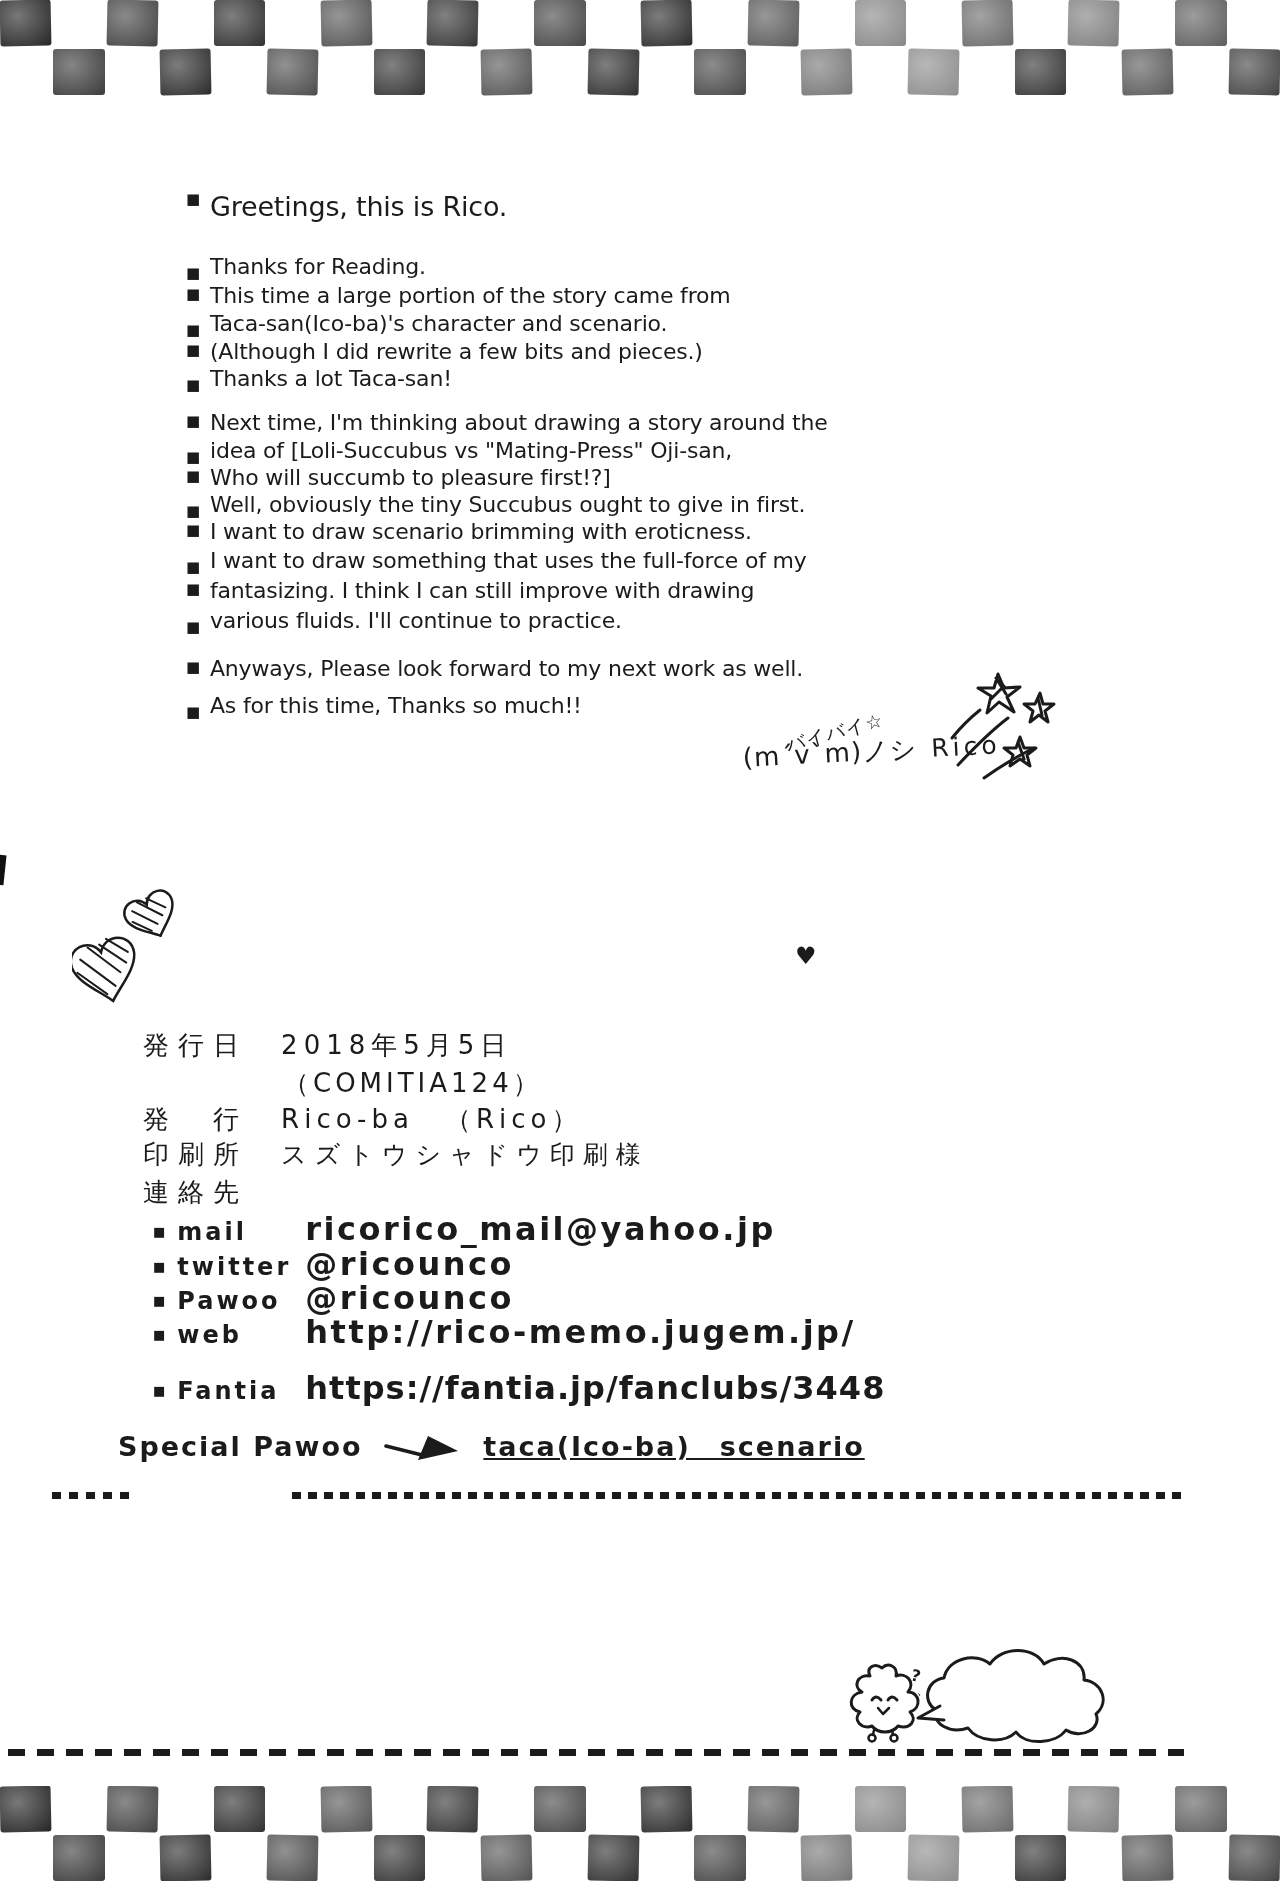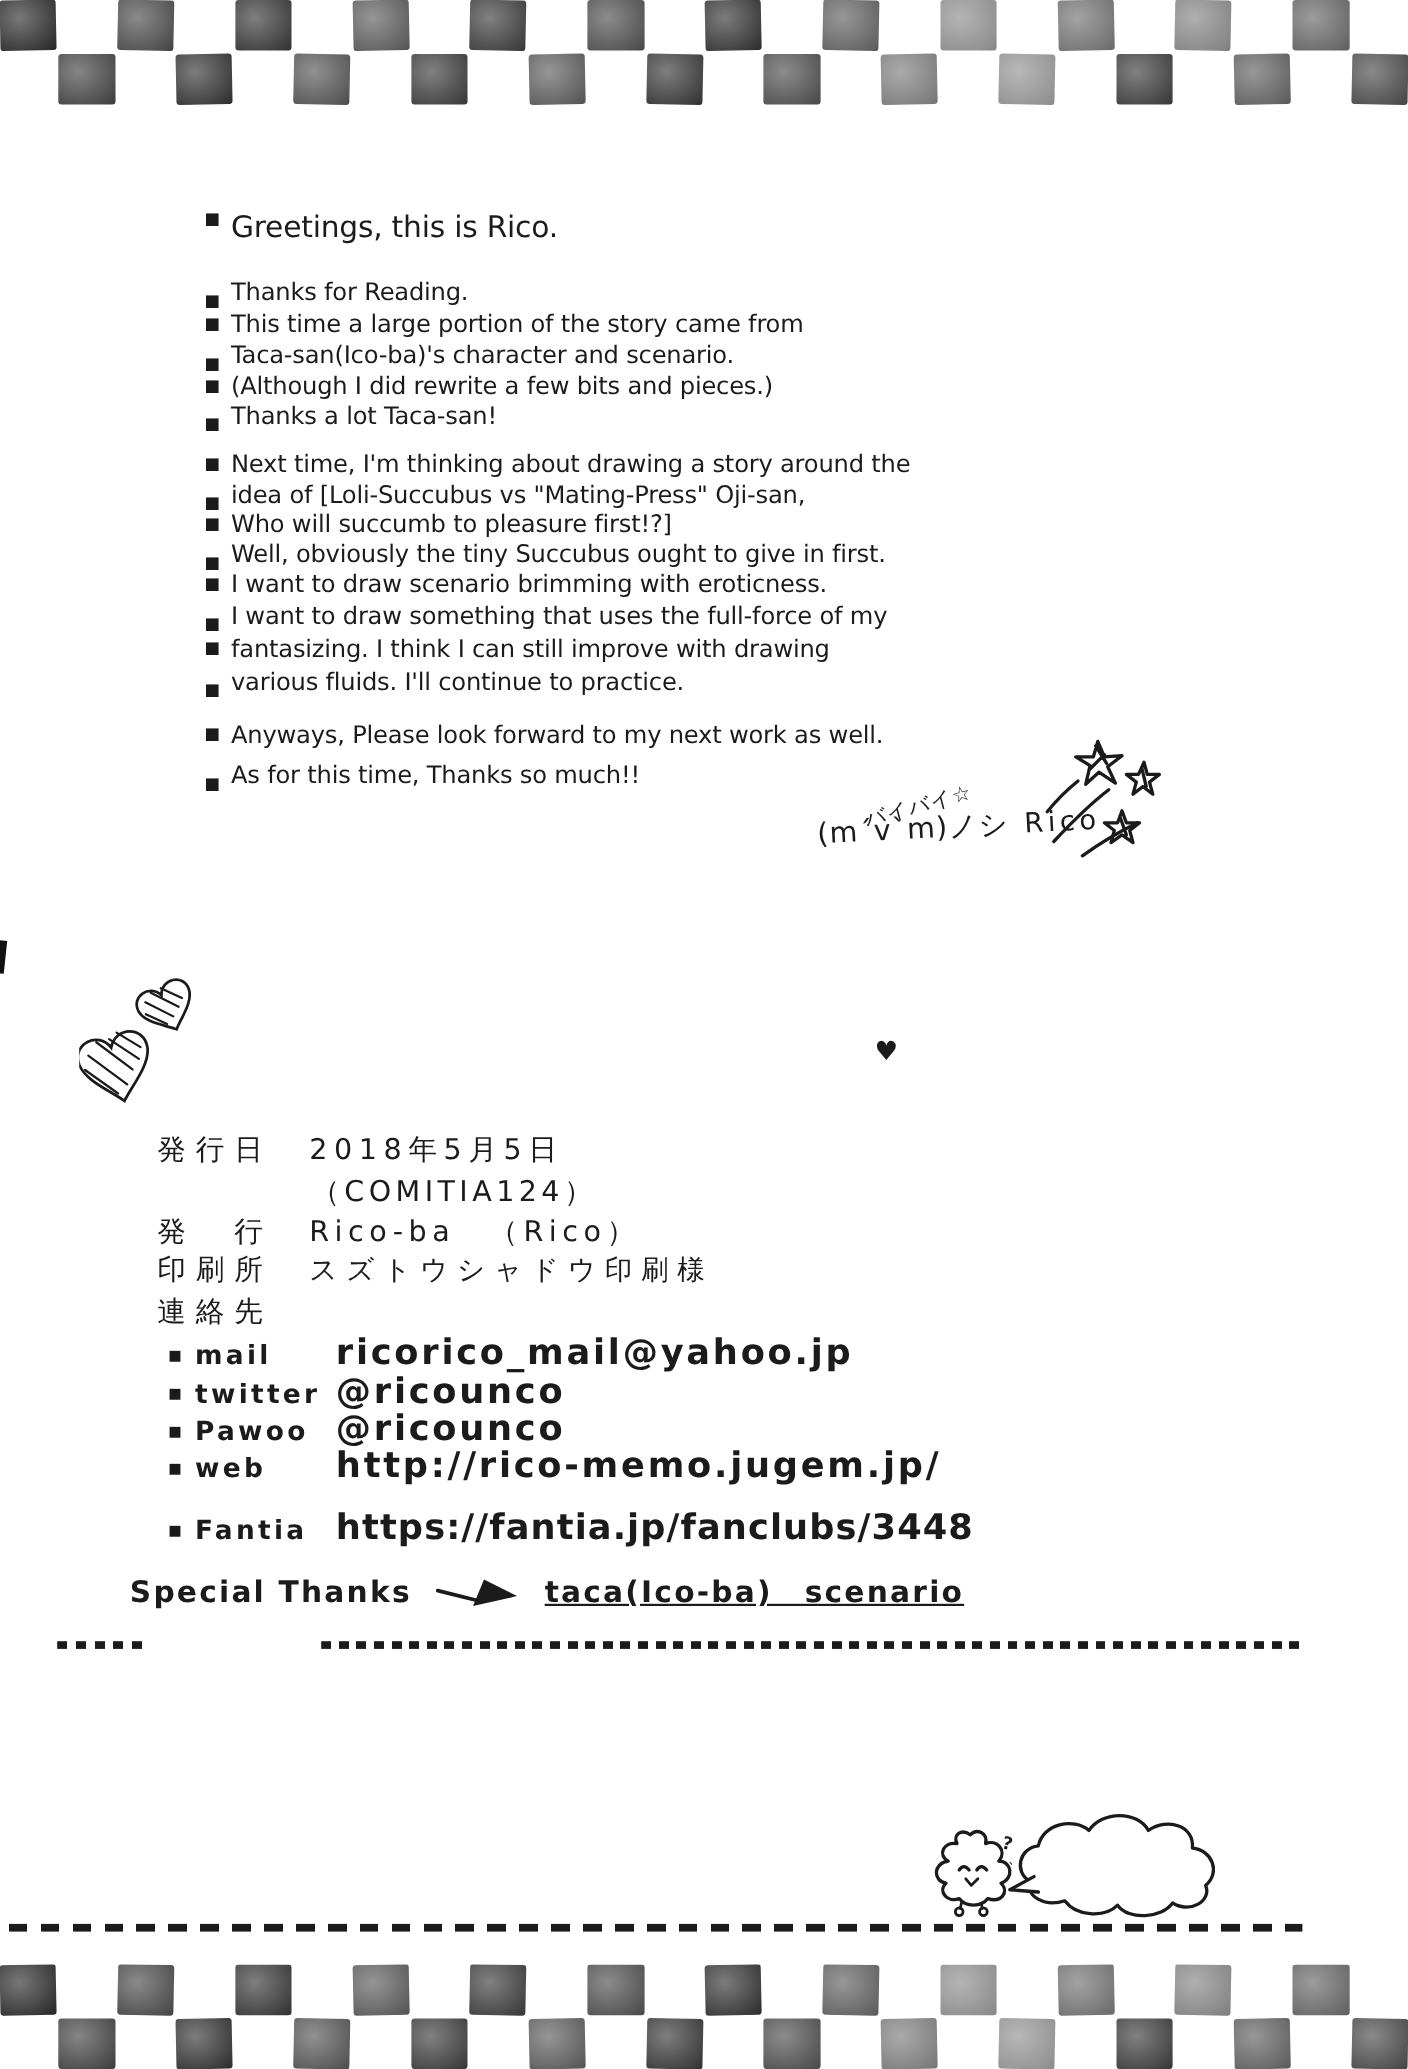--- a/index.html
+++ b/index.html
@@ -303,21 +303,21 @@
     <span class="sq">■</span><span class="contact-label">Pawoo</span><span class="contact-value">@ricounco</span>
   </div>
   <div class="contact-row c4">
     <span class="sq">■</span><span class="contact-label">web</span><span class="contact-value">http://rico-memo.jugem.jp/</span>
   </div>
   <div class="contact-row c5">
     <span class="sq">■</span><span class="contact-label">Fantia</span><span class="contact-value">https://fantia.jp/fanclubs/3448</span>
   </div>
 
   <div class="special">
-    <span class="st-label">Special Thanks</span>
+    <span class="st-label">Special Pawoo</span>
     <svg class="arrow" width="78" height="34" viewBox="0 0 78 34">
       <path d="M2,18 L38,27" stroke="#1b1b1b" stroke-width="3.5" fill="none" stroke-linecap="round"></path>
       <polygon points="34,32 74,23 44,8" fill="#1b1b1b"></polygon>
     </svg>
     <span class="st-value">taca(Ico-ba)　scenario</span>
   </div>
 
   <div class="dash dash-a"></div>
   <div class="dash dash-b"></div>
   <div class="dash dash-c"></div>

